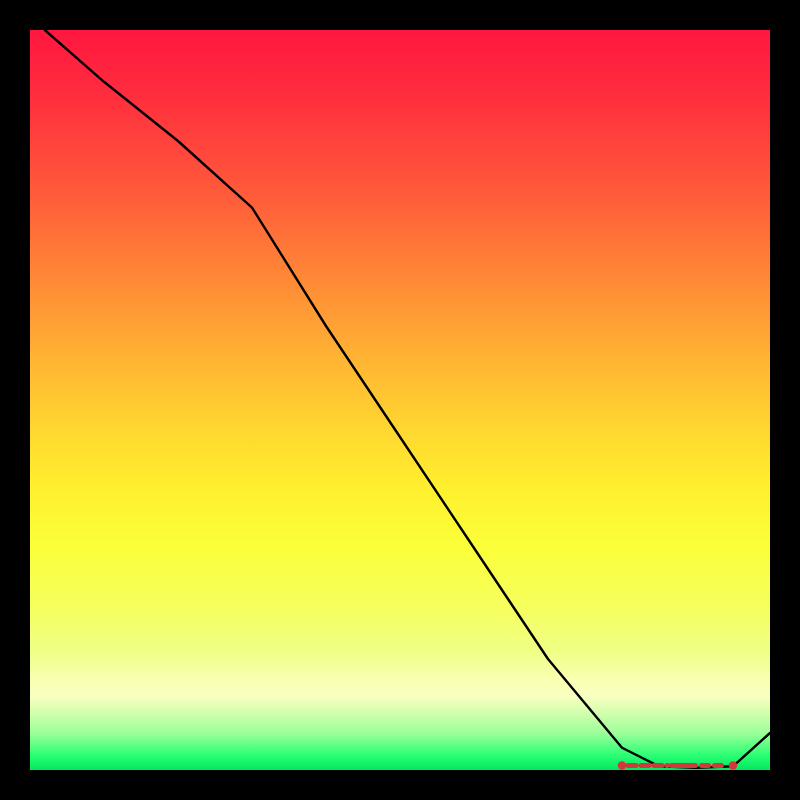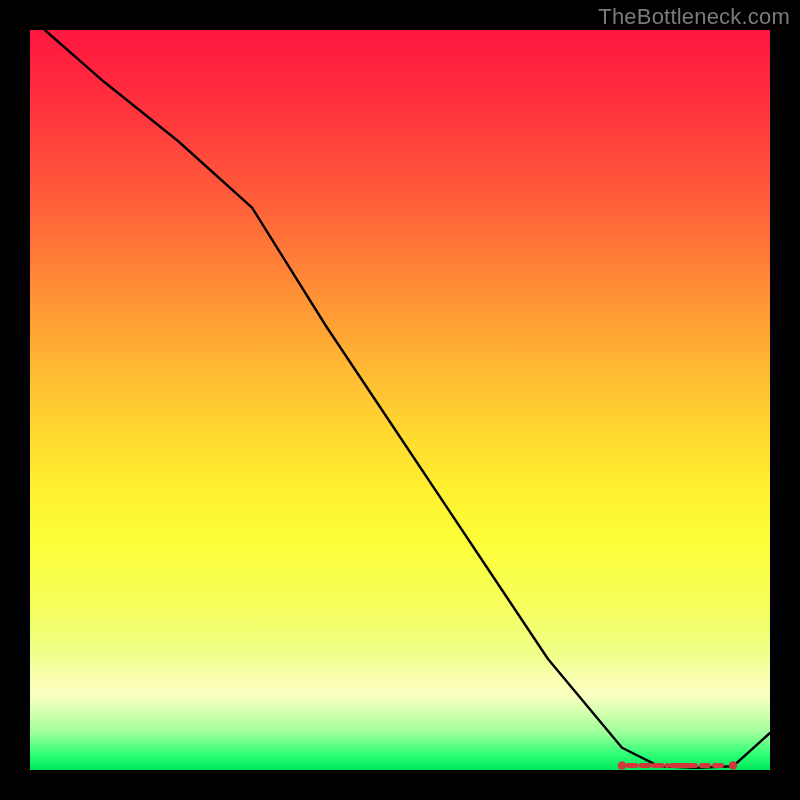--- a/index.html
+++ b/index.html
@@ -58,21 +58,20 @@
     top: 0;
     width: 740px;
     height: 740px;
     overflow: visible;
   }
 </style>
 </head>
 <body>
 
 <div class="canvas">
-  <div class="watermark">TheBottleneck.com</div>
 
   <div class="plot-area">
     <svg class="overlay" viewBox="0 0 740 740">
       <path d="M14.8 0.0 L74.0 51.8 L148.0 111.0 L222.0 177.6 L296.0 296.0 L370.0 407.0 L444.0 518.0 L518.0 629.0 L592.0 717.8 L629.0 736.3 L666.0 737.8 L703.0 736.3 L740.0 703.0" fill="none" stroke="#000000" stroke-width="2.4" stroke-linecap="round" stroke-linejoin="round" id="curve-path"></path>
       <g id="marker-band">
           <circle cx="592" cy="735.56" r="4.2" fill="#d13a3a"></circle>
           <line x1="598" y1="735.56" x2="637.5" y2="735.56" stroke="#d13a3a" stroke-width="5" stroke-dasharray="8 5" stroke-linecap="round"></line>
           <line x1="641.5" y1="735.56" x2="665.5" y2="735.56" stroke="#d13a3a" stroke-width="5" stroke-linecap="round"></line>
           <line x1="671.5" y1="735.56" x2="697" y2="735.56" stroke="#d13a3a" stroke-width="5" stroke-dasharray="7 6" stroke-linecap="round"></line>
           <circle cx="703" cy="735.56" r="4.2" fill="#d13a3a"></circle>

